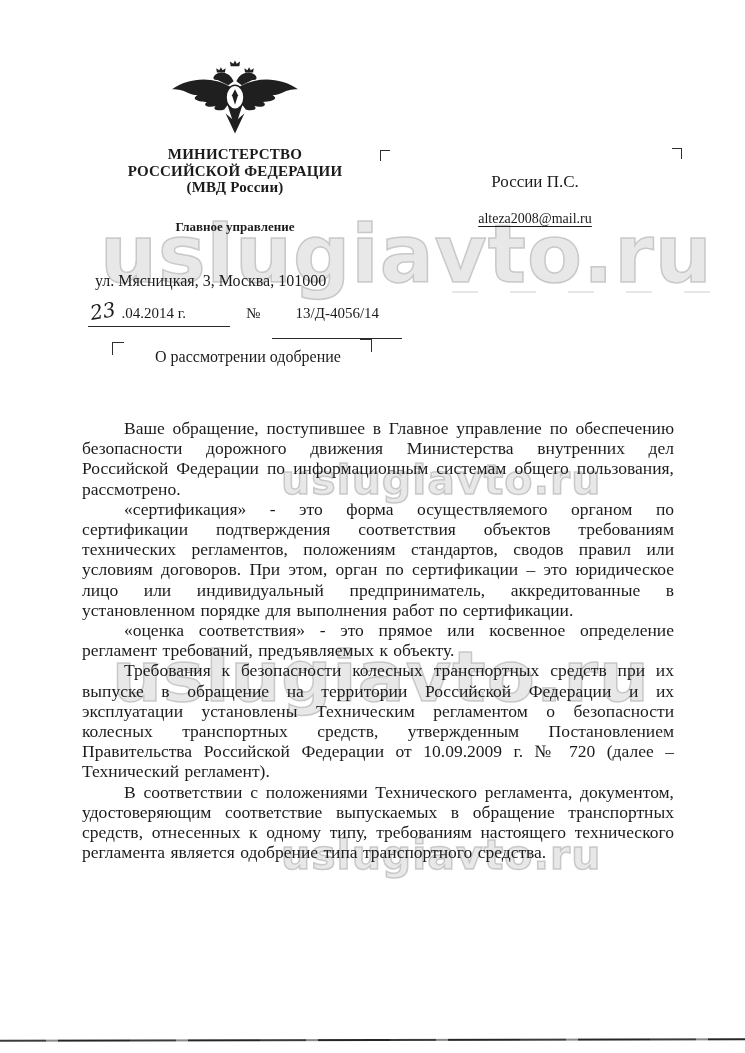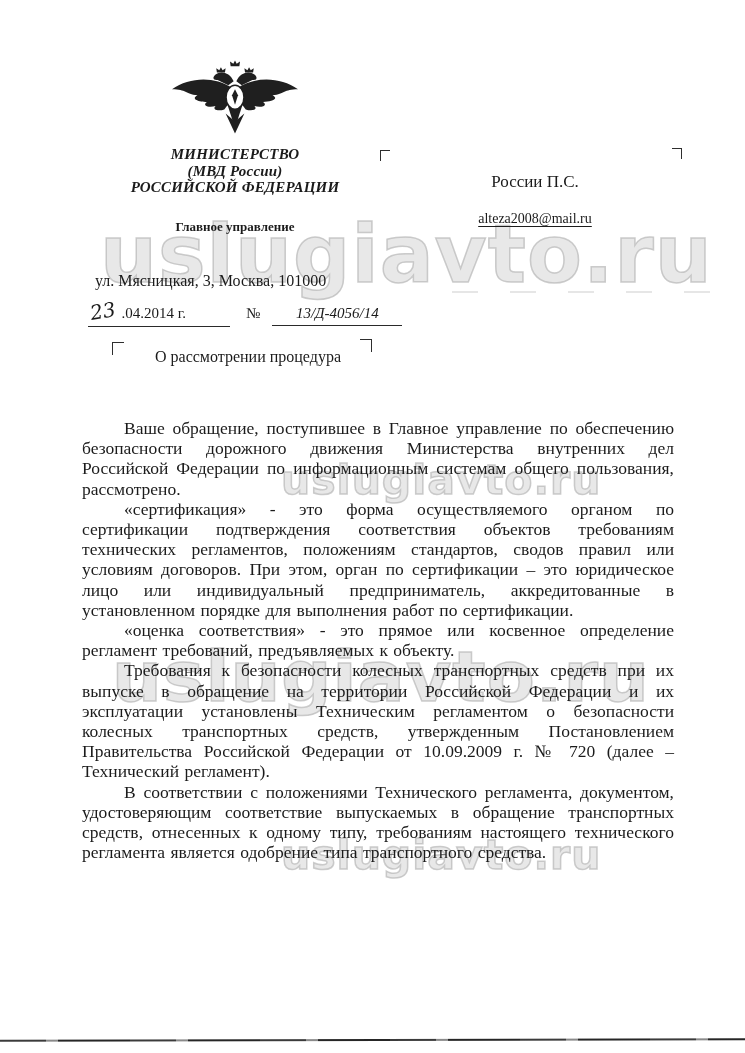--- a/index.html
+++ b/index.html
@@ -18,38 +18,38 @@
   }
   .wm1{left:100px;top:208px;font-size:80px;}
   .wm2{left:281px;top:456px;font-size:41px;}
   .wm3{left:112px;top:636px;font-size:70px;}
   .wm4{left:281px;top:831px;font-size:41px;}
   .content{position:relative;z-index:1;}
   
   .emblem{position:absolute;left:168px;top:56px;width:134px;height:88px;}
   .ministry{
     position:absolute;left:95px;top:146px;width:280px;text-align:center;
-    font-weight:bold;font-size:15px;line-height:16.5px;letter-spacing:0.2px;font-style:italic;
+    font-weight:bold;font-size:15px;line-height:16.5px;letter-spacing:0.2px;
   }
   .department{
     position:absolute;left:95px;top:218px;width:280px;text-align:center;
     font-weight:bold;font-size:13px;line-height:18px;
   }
   .address{
     position:absolute;left:95px;top:272px;width:280px;text-align:left;
     font-size:16px;
   }
   .date-row{position:absolute;left:88px;top:299px;width:310px;font-size:15px;white-space:nowrap;}
   .u-date{display:inline-block;width:142px;border-bottom:1.5px solid #2a2a2a;padding-bottom:3px;}
   .hand{
     display:inline-block;font-family:"DejaVu Serif", serif;font-style:italic;
     font-size:20px;transform:rotate(-10deg);margin:0 6px 0 2px;
   }
   .num-label{margin-left:16px;}
-  .u-num{display:inline-block;width:130px;border-bottom:1.5px solid #2a2a2a;padding-bottom:3px;text-align:center;margin-left:12px;font-style:italic;}
+  .u-num{display:inline-block;width:130px;border-bottom:1.5px solid #2a2a2a;padding-bottom:16px;text-align:center;margin-left:12px;}
   
   .corner{position:absolute;width:9px;height:10px;}
   .corner.cl{border-top:1.5px solid #2e2e2e;border-left:1.5px solid #2e2e2e;}
   .corner.cr{border-top:1.5px solid #2e2e2e;border-right:1.5px solid #2e2e2e;}
   .rc-l{left:380px;top:150px;}
   .rc-r{left:672px;top:148px;}
   .recipient-name{position:absolute;left:450px;top:172px;width:170px;text-align:center;font-size:17px;}
   .recipient-email{
     position:absolute;left:443px;top:211px;width:184px;text-align:center;
     font-size:14px;text-decoration:underline;text-underline-offset:3px;
@@ -107,22 +107,22 @@
           <path d="M86 80 L100 110 L114 80 L100 92 Z"></path>
 
           <ellipse cx="100" cy="56" rx="13.5" ry="18" fill="#ffffff" stroke="#1f1f1f" stroke-width="2.5"></ellipse>
           <path d="M100 44 l4.5 9 l-4.5 14 l-4.5 -14 z"></path>
         </g>
       </svg>
     </div>
 
     <div class="ministry">
       <div>МИНИСТЕРСТВО</div>
+      <div>РОССИЙСКОЙ ФЕДЕРАЦИИ</div>
       <div>(МВД России)</div>
-      <div>РОССИЙСКОЙ ФЕДЕРАЦИИ</div>
     </div>
 
     <div class="department">
       <div>Главное управление</div>
     </div>
 
     <div class="address">ул. Мясницкая, 3, Москва, 101000</div>
 
     <div class="date-row">
       <span class="u-date"><span class="hand">23</span><span>.04.2014 г.</span></span><span class="num-label">№</span><span class="u-num">13/Д-4056/14</span>
@@ -131,21 +131,21 @@
     <span class="corner cl rc-l"></span>
     <span class="corner cr rc-r"></span>
 
     <div class="recipient-name">России П.С.</div>
     <div class="recipient-email">alteza2008@mail.ru</div>
     <div class="smudge"></div>
 
     <span class="corner cl sc-l"></span>
     <span class="corner cr sc-r"></span>
 
-    <div class="subject">О рассмотрении процедура</div>
+    <div class="subject">О рассмотрении одобрение</div>
 
     <div class="body-text">
       <p>Ваше обращение, поступившее в Главное управление по обеспечению безопасности дорожного движения Министерства внутренних дел Российской Федерации по информационным системам общего пользования, рассмотрено.</p>
       <p>«сертификация» - это форма осуществляемого органом по сертификации подтверждения соответствия объектов требованиям технических регламентов, положениям стандартов, сводов правил или условиям договоров. При этом, орган по сертификации – это юридическое лицо или индивидуальный предприниматель, аккредитованные в установленном порядке для выполнения работ по сертификации.</p>
       <p>«оценка соответствия» - это прямое или косвенное определение регламент требований, предъявляемых к объекту.</p>
       <p>Требования к безопасности колесных транспортных средств при их выпуске в обращение на территории Российской Федерации и их эксплуатации установлены Техническим регламентом о безопасности колесных транспортных средств, утвержденным Постановлением Правительства Российской Федерации от 10.09.2009 г. № 720 (далее – Технический регламент).</p>
       <p>В соответствии с положениями Технического регламента, документом, удостоверяющим соответствие выпускаемых в обращение транспортных средств, отнесенных к одному типу, требованиям настоящего технического регламента является одобрение типа транспортного средства.</p>
     </div>
 
     <div class="scan-edge"></div>

